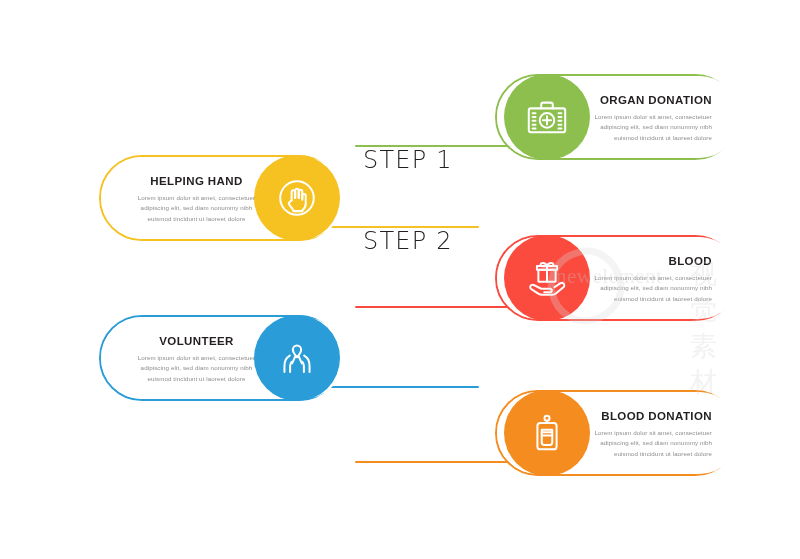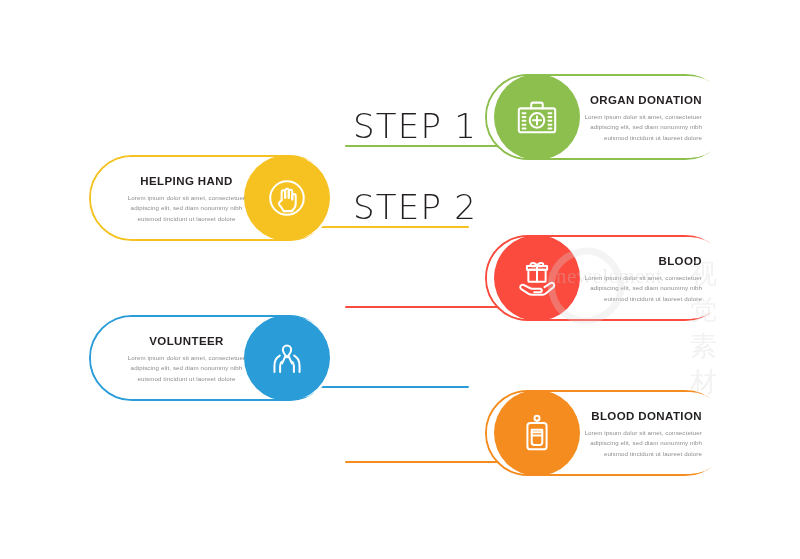--- a/index.html
+++ b/index.html
@@ -16,21 +16,21 @@
     position: relative;
     width: 800px;
     height: 559px;
     background: #ffffff;
     overflow: hidden;
   }
 
   
   .step-row {
     position: absolute;
-    left: 7px;
+    left: 17px;
     width: 732px;
     height: 112px;
   }
 
   
   .connector {
     position: absolute;
     height: 2px;
     border-radius: 1px;
   }
@@ -94,26 +94,27 @@
     margin: 0;
     letter-spacing: 0.1px;
   }
   .align-right { text-align: right; }
   .align-left  { text-align: center; }
 
   
   .step-label {
     position: absolute;
     z-index: 5;
-    font-size: 34px;
+    font-size: 24px;
     font-weight: 300;
     color: #231f20;
     letter-spacing: 1.2px;
     white-space: nowrap;
     font-family: "DejaVu Sans", sans-serif;
+    margin-top: 40px;
   }
 
   
   .watermark {
     position: absolute;
     z-index: 8;
     pointer-events: none;
     opacity: 0.30;
   }
   .wm-leaf {

